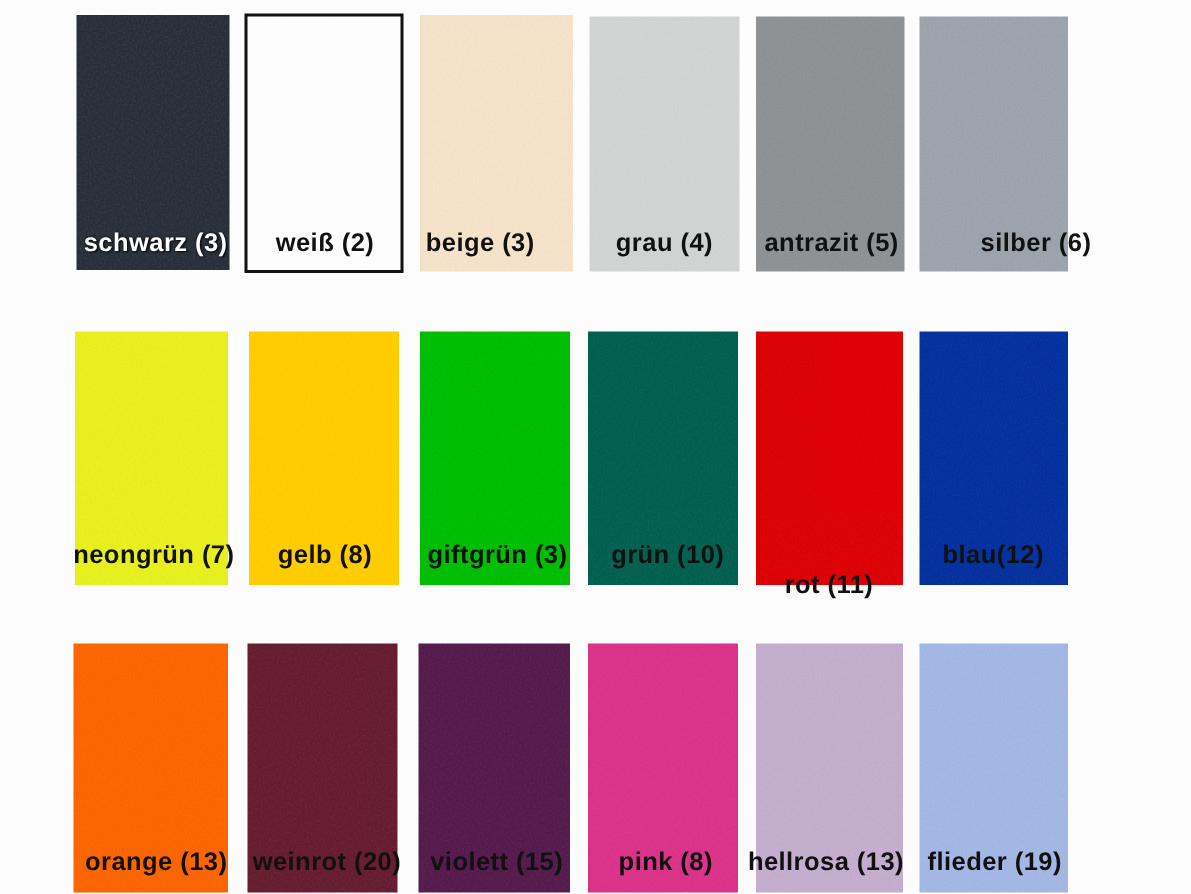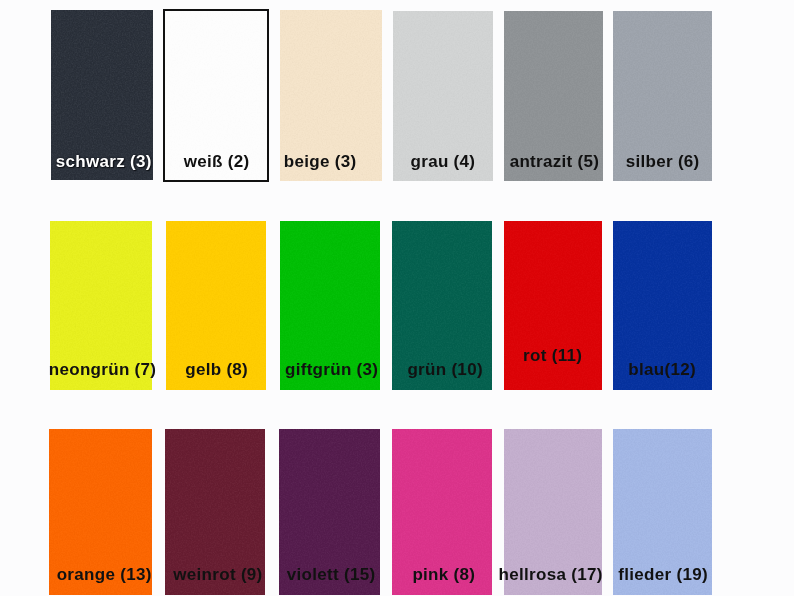--- a/index.html
+++ b/index.html
@@ -100,21 +100,21 @@
         <span class="tex tex-dark" style="opacity:0.055"></span>
         <span class="tex tex-light" style="opacity:0.055"></span>
       </div>
       <div class="swatch-label" style="left:504.8px;top:153.11px;width:99px">antrazit (5)</div>
     </div>
     <div class="swatch-cell">
       <div class="swatch" style="left: 613px; top: 11px; width: 99px; height: 170px; background-color: rgb(158, 164, 173);">
         <span class="tex tex-dark" style="opacity:0.06"></span>
         <span class="tex tex-light" style="opacity:0.06"></span>
       </div>
-      <div class="swatch-label" style="left:613px;top:153.11px;width:99px">silber (6)</div>
+      <div class="swatch-label" style="left:641px;top:153.11px;width:99px">silber (6)</div>
     </div>
     <div class="swatch-cell">
       <div class="swatch" style="left: 50px; top: 221px; width: 102px; height: 169px; background-color: rgb(232, 240, 30);">
         <span class="tex tex-dark" style="opacity:0.05"></span>
         <span class="tex tex-light" style="opacity:0.05"></span>
       </div>
       <div class="swatch-label" style="left:48.5px;top:361.11px;width:102px">neongrün (7)</div>
     </div>
     <div class="swatch-cell">
       <div class="swatch" style="left: 166px; top: 221px; width: 100px; height: 169px; background-color: rgb(255, 205, 0);">
@@ -135,63 +135,63 @@
         <span class="tex tex-dark" style="opacity:0.075"></span>
         <span class="tex tex-light" style="opacity:0.075"></span>
       </div>
       <div class="swatch-label" style="left:395px;top:361.11px;width:100px">grün (10)</div>
     </div>
     <div class="swatch-cell">
       <div class="swatch" style="left: 504px; top: 221px; width: 98px; height: 169px; background-color: rgb(221, 3, 7);">
         <span class="tex tex-dark" style="opacity:0.045"></span>
         <span class="tex tex-light" style="opacity:0.045"></span>
       </div>
-      <div class="swatch-label" style="left:503.5px;top:347px;width:98px">rot (11)</div>
+      <div class="swatch-label" style="left:503.5px;top:381px;width:98px">rot (11)</div>
     </div>
     <div class="swatch-cell">
       <div class="swatch" style="left: 613px; top: 221px; width: 99px; height: 169px; background-color: rgb(6, 50, 160);">
         <span class="tex tex-dark" style="opacity:0.07"></span>
         <span class="tex tex-light" style="opacity:0.07"></span>
       </div>
       <div class="swatch-label" style="left:612.5px;top:361.11px;width:99px">blau(12)</div>
     </div>
     <div class="swatch-cell">
       <div class="swatch" style="left: 49px; top: 429px; width: 103px; height: 166px; background-color: rgb(252, 102, 0);">
         <span class="tex tex-dark" style="opacity:0.055"></span>
         <span class="tex tex-light" style="opacity:0.055"></span>
       </div>
       <div class="swatch-label" style="left:52.5px;top:565.61px;width:103px">orange (13)</div>
     </div>
     <div class="swatch-cell">
       <div class="swatch" style="left: 165px; top: 429px; width: 100px; height: 166px; background-color: rgb(104, 29, 49);">
         <span class="tex tex-dark" style="opacity:0.085"></span>
         <span class="tex tex-light" style="opacity:0.085"></span>
       </div>
-      <div class="swatch-label" style="left:167.8px;top:565.61px;width:100px">weinrot (9)</div>
+      <div class="swatch-label" style="left:167.8px;top:565.61px;width:100px">weinrot (20)</div>
     </div>
     <div class="swatch-cell">
       <div class="swatch" style="left: 279px; top: 429px; width: 101px; height: 166px; background-color: rgb(85, 28, 77);">
         <span class="tex tex-dark" style="opacity:0.085"></span>
         <span class="tex tex-light" style="opacity:0.085"></span>
       </div>
       <div class="swatch-label" style="left:280.5px;top:565.61px;width:101px">violett (15)</div>
     </div>
     <div class="swatch-cell">
       <div class="swatch" style="left: 392px; top: 429px; width: 100px; height: 166px; background-color: rgb(220, 51, 139);">
         <span class="tex tex-dark" style="opacity:0.055"></span>
         <span class="tex tex-light" style="opacity:0.055"></span>
       </div>
       <div class="swatch-label" style="left:393.7px;top:565.61px;width:100px">pink (8)</div>
     </div>
     <div class="swatch-cell">
       <div class="swatch" style="left: 504px; top: 429px; width: 98px; height: 166px; background-color: rgb(196, 175, 206);">
         <span class="tex tex-dark" style="opacity:0.05"></span>
         <span class="tex tex-light" style="opacity:0.05"></span>
       </div>
-      <div class="swatch-label" style="left:498.3px;top:565.61px;width:98px">hellrosa (17)</div>
+      <div class="swatch-label" style="left:498.3px;top:565.61px;width:98px">hellrosa (13)</div>
     </div>
     <div class="swatch-cell">
       <div class="swatch" style="left: 613px; top: 429px; width: 99px; height: 166px; background-color: rgb(164, 184, 230);">
         <span class="tex tex-dark" style="opacity:0.055"></span>
         <span class="tex tex-light" style="opacity:0.055"></span>
       </div>
       <div class="swatch-label" style="left:613.5px;top:565.61px;width:99px">flieder (19)</div>
     </div>
   </div>
 

